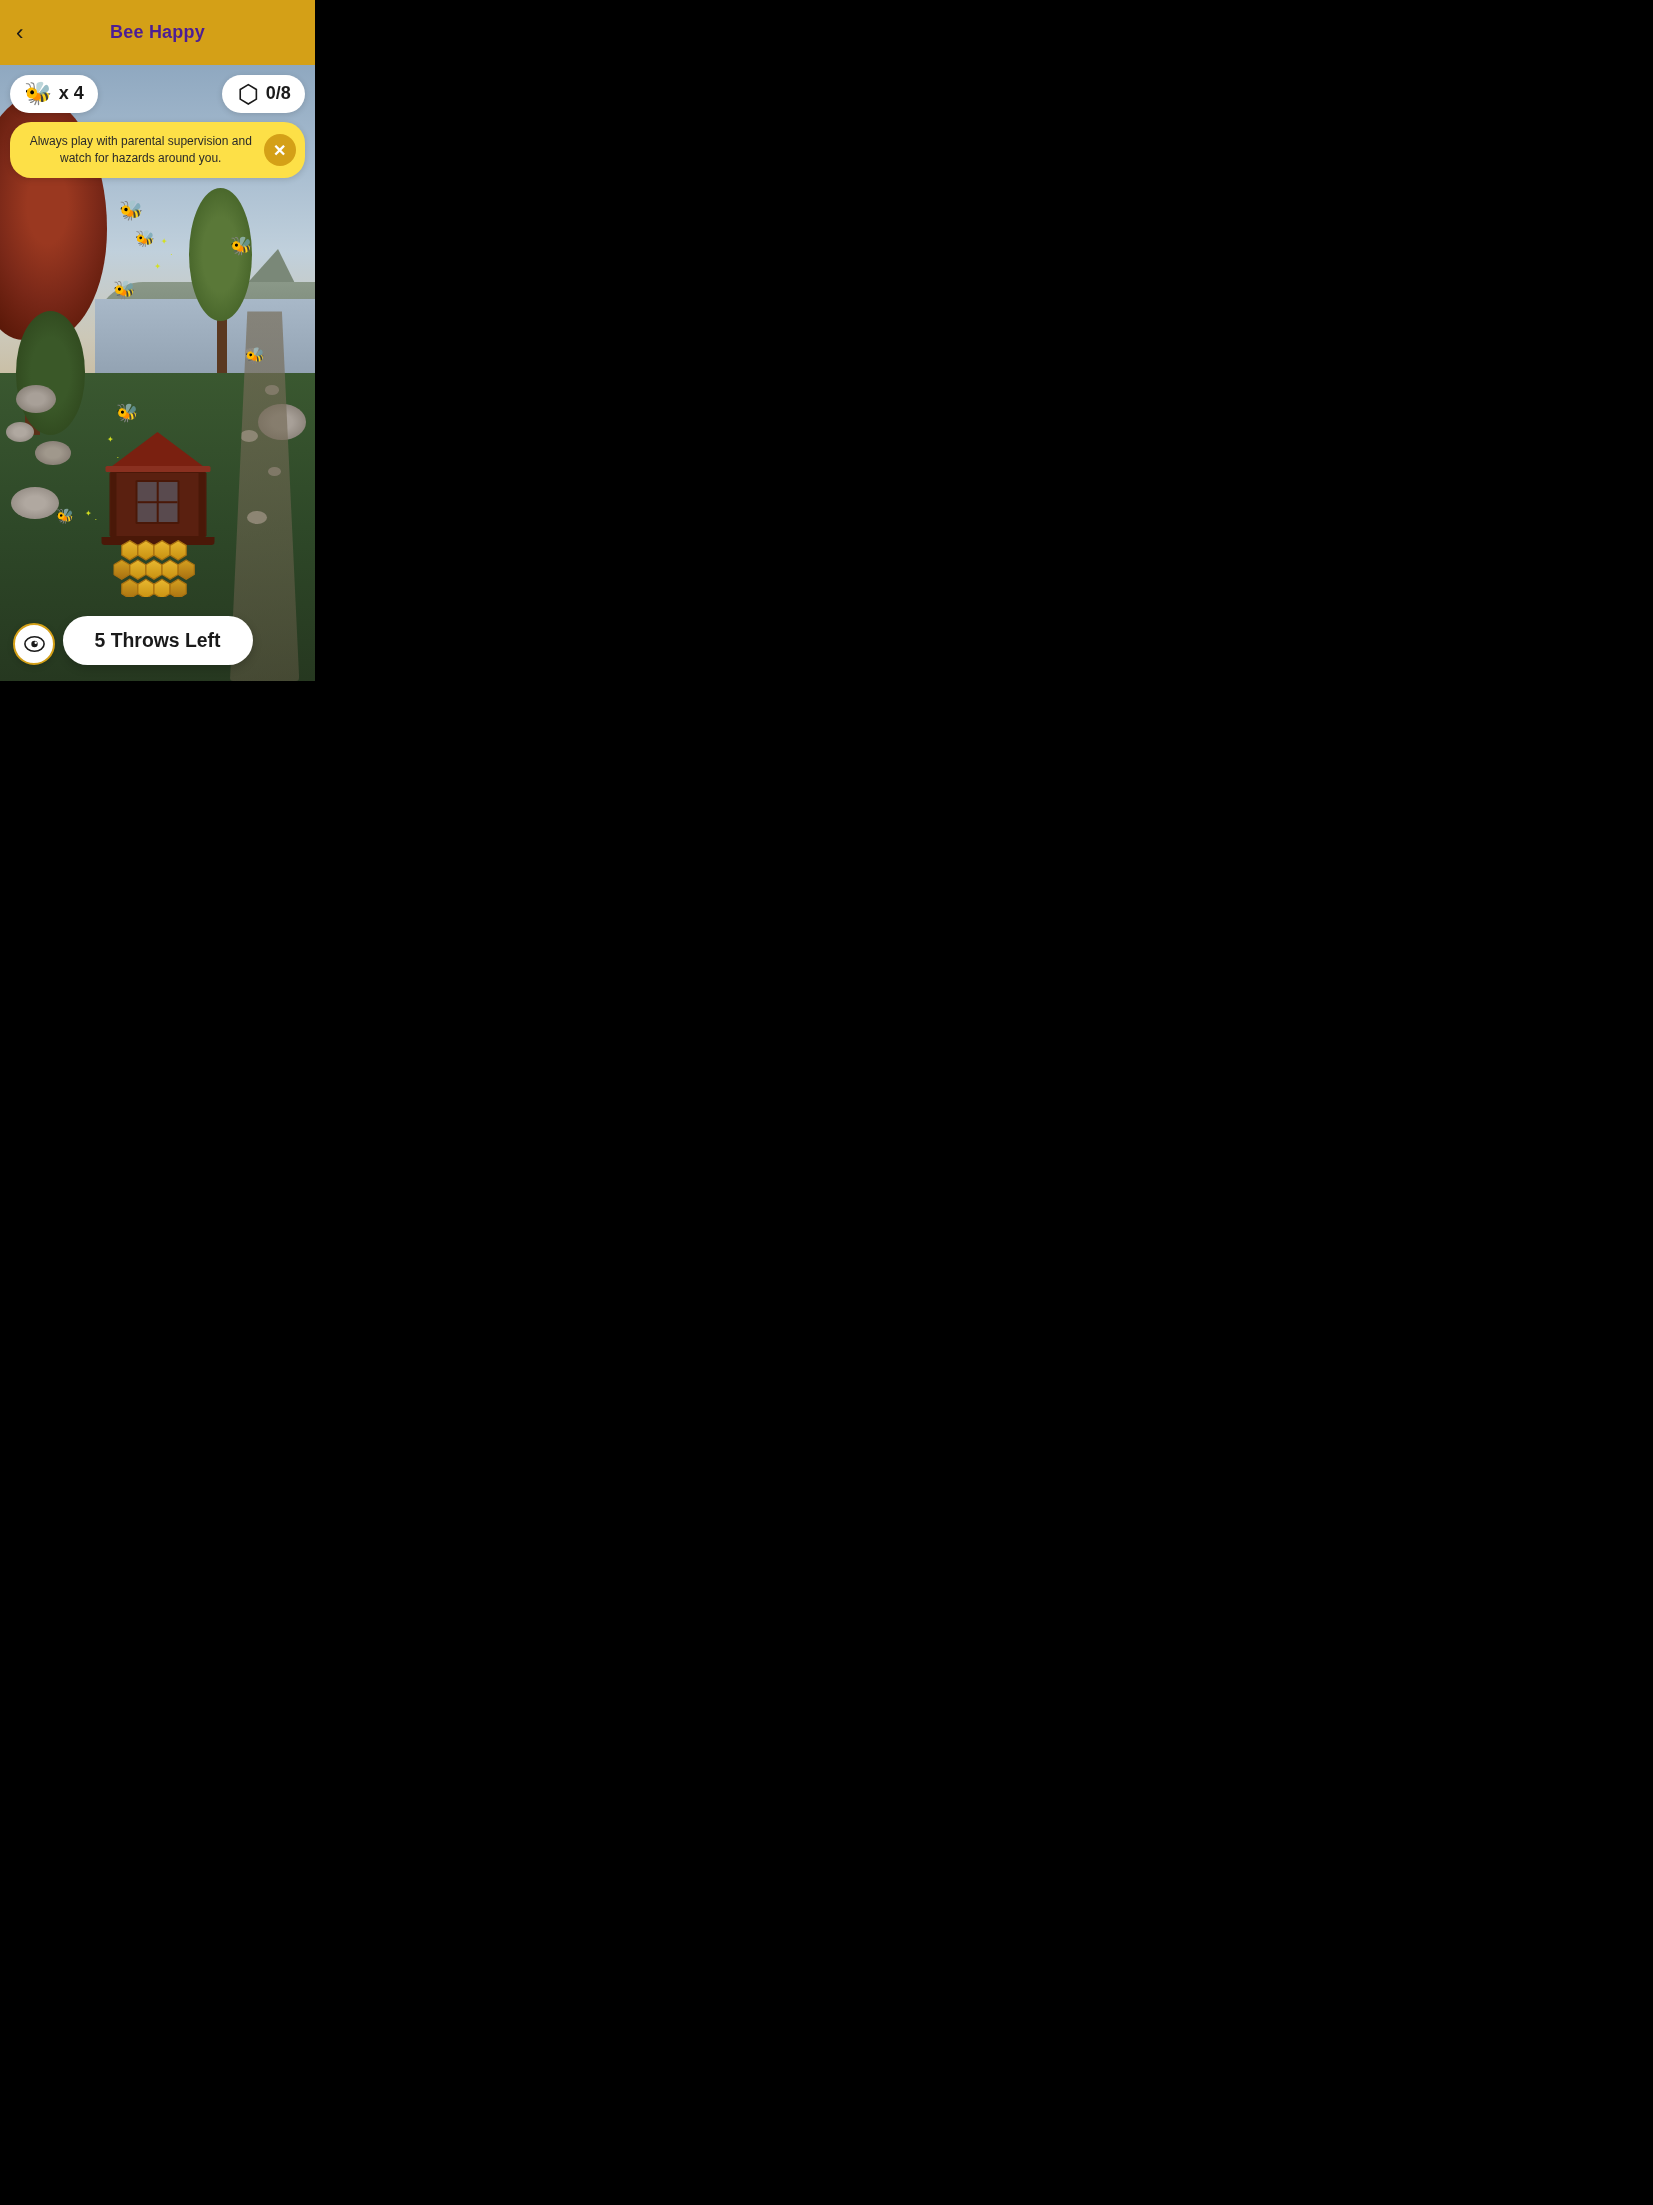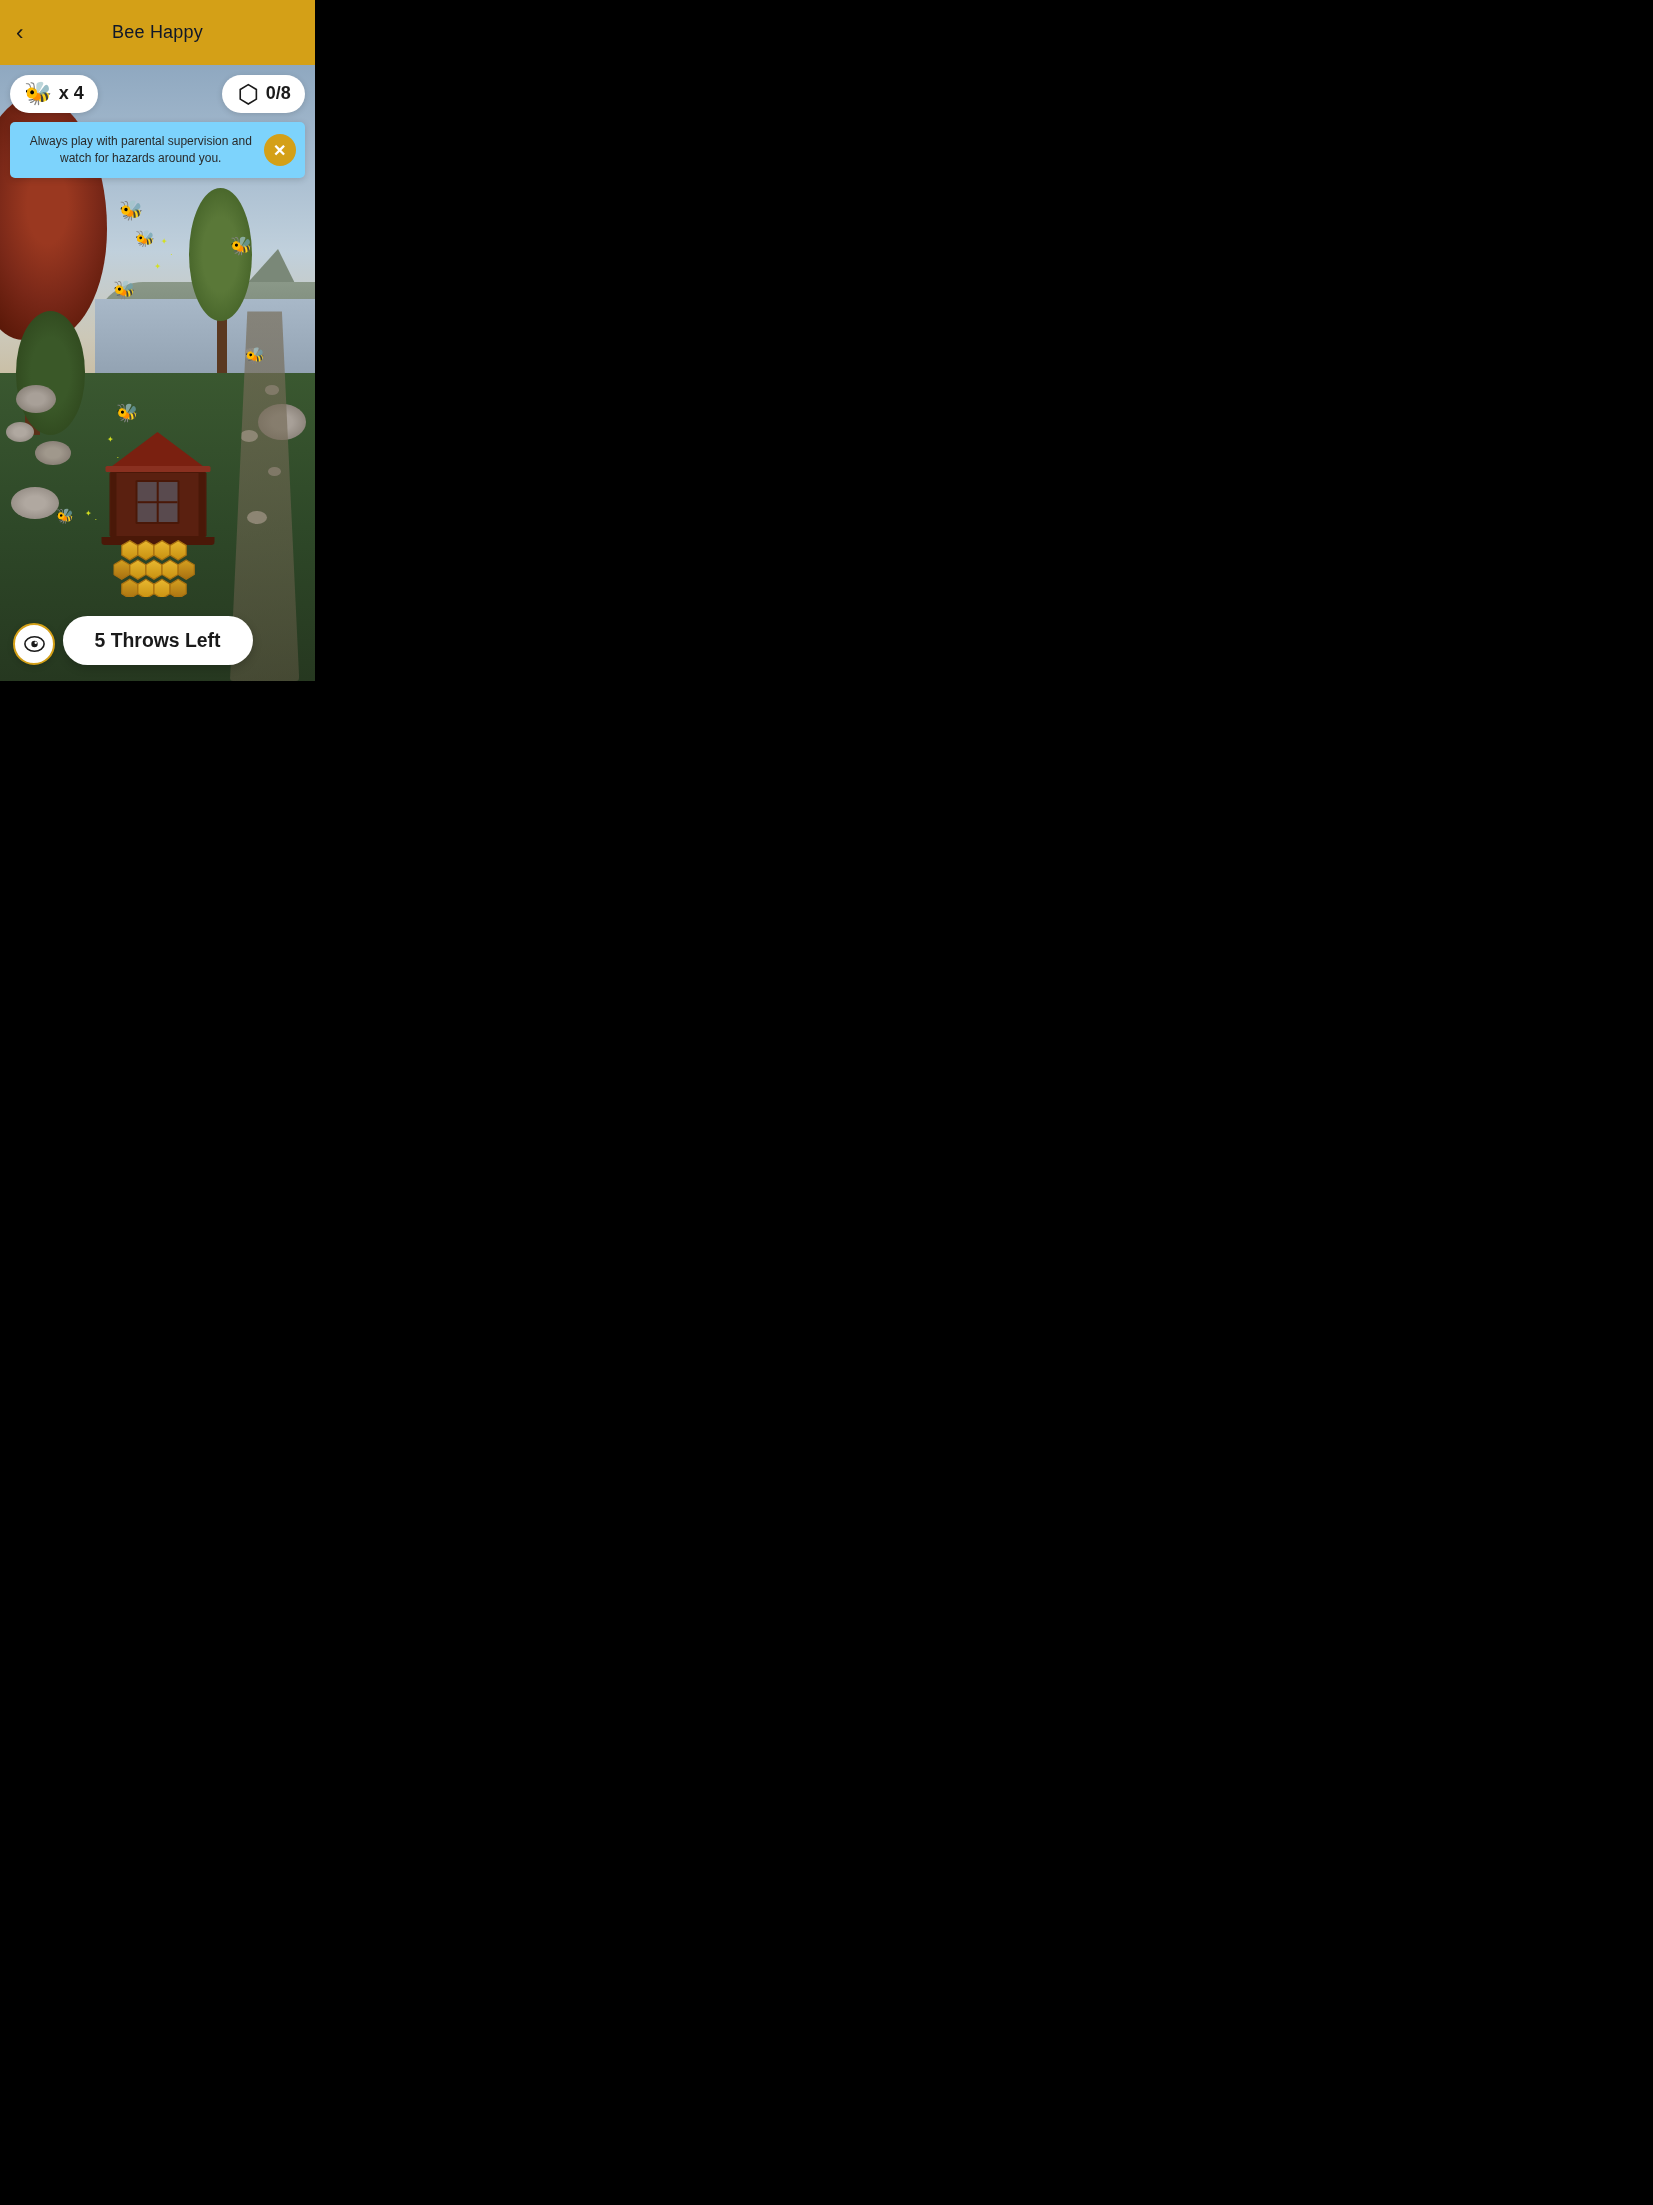--- a/index.html
+++ b/index.html
@@ -34,22 +34,22 @@
       font-size: 22.6px;
       color: #1a1a1a;
       cursor: pointer;
       background: none;
       border: none;
       font-weight: 300;
     }
 
     .header-title {
       font-size: 18px;
-      font-weight: 400;
-      color: #0f172a;
+      font-weight: 700;
+      color: #4c1d95;
       letter-spacing: 0.2px;
     }
 
     
     .game-area {
       position: relative;
       width: 100%;
       height: calc(100% - 65px);
       overflow: hidden;
     }
@@ -151,22 +151,22 @@
       font-weight: 600;
       color: #1a1a1a;
     }
 
     
     .warning-banner {
       position: absolute;
       top: 57px;
       left: 9.7px;
       right: 9.7px;
-      background: #7dd3fc;
-      border-radius: 5px;
+      background: #fde047;
+      border-radius: 21px;
       padding: 11.3px 48px 11.3px 14.5px;
       box-shadow: 0 1.6px 6.5px rgba(0,0,0,0.15);
     }
 
     .warning-text {
       font-size: 12px;
       color: #2a2a2a;
       line-height: 1.4;
       text-align: center;
     }

